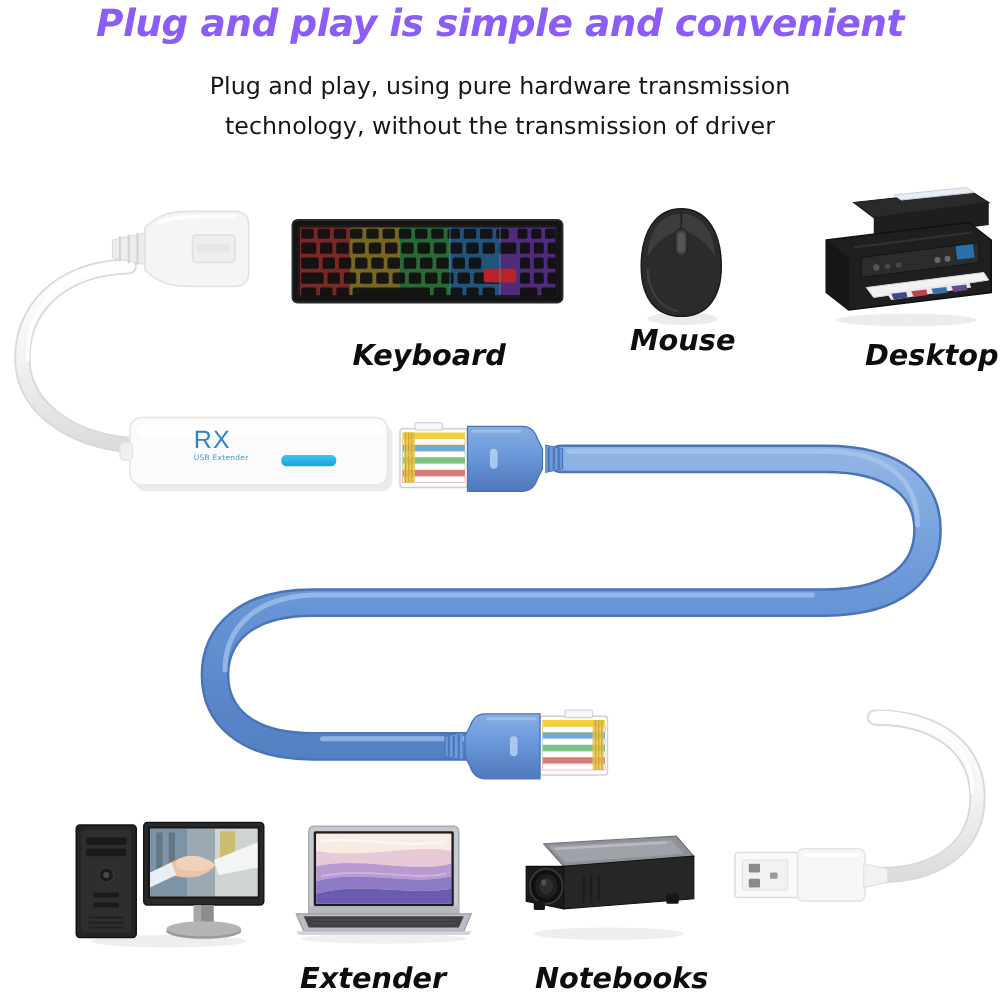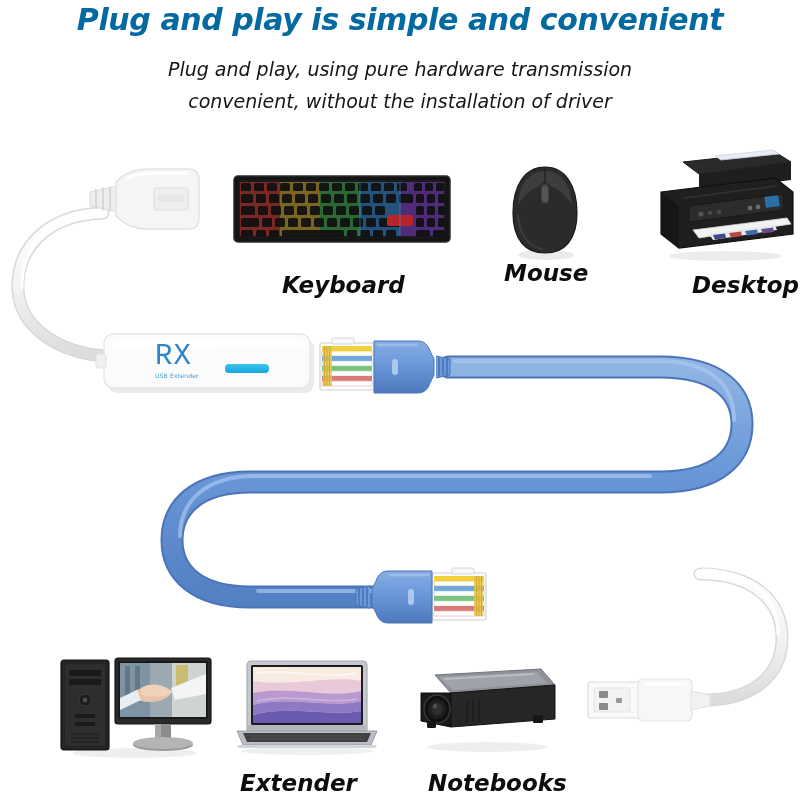--- a/index.html
+++ b/index.html
@@ -25,30 +25,29 @@
   .headline {
     position: absolute;
     left: 0; top: 2px;
     width: 800px;
     text-align: center;
     font-size: 30px;
     font-weight: 700;
     font-style: italic;
     font-family: "DejaVu Sans", sans-serif;
     letter-spacing: -0.4px;
-    color: #0369a1;
+    color: #8b5cf6;
     white-space: nowrap;
   }
   .subline {
     position: absolute;
     left: 0;
     width: 800px;
     text-align: center;
     font-size: 19px;
-    font-style: italic;
     font-weight: 400;
     color: #161616;
     font-family: "DejaVu Sans", sans-serif;
   }
   .subline.l1 { top: 58px; }
   .subline.l2 { top: 90px; }
 
   
   .caption {
     position: absolute;
@@ -68,21 +67,21 @@
 
   .cable-svg { position: absolute; left: 0; top: 0; width: 800px; height: 800px; pointer-events: none; }
 </style>
 </head>
 <body>
 
 <div id="stage">
 
   <div class="headline">Plug and play is simple and convenient</div>
   <div class="subline l1">Plug and play, using pure hardware transmission</div>
-  <div class="subline l2">convenient, without the installation of driver</div>
+  <div class="subline l2">technology, without the transmission of driver</div>
 
   <svg class="cable-svg" viewBox="0 0 800 800">
     <defs>
       <linearGradient id="blueCableGrad" x1="0" y1="0" x2="0" y2="1">
         <stop offset="0%" stop-color="#8fb4e4"></stop>
         <stop offset="45%" stop-color="#6a97d8"></stop>
         <stop offset="100%" stop-color="#5480c4"></stop>
       </linearGradient>
       <linearGradient id="blueCableGradV" x1="0" y1="0" x2="1" y2="0">
         <stop offset="0%" stop-color="#8fb4e4"></stop>
@@ -150,21 +149,21 @@
       <rect x="8" y="9" width="206" height="54" rx="9" fill="#e4e4e4" opacity="0.75"></rect>
 
       <rect x="4" y="4" width="206" height="54" rx="9" fill="#fbfbfb" stroke="#e7e7e7" stroke-width="1.4"></rect>
 
       <path d="M 14 10 L 200 10 C 205 10 207 13 206 17 L 14 19 C 10 19 9 14 14 10 Z" fill="#ffffff" opacity="0.9"></path>
 
       <rect x="-4" y="24" width="10" height="14" rx="3" fill="#f0f0f0" stroke="#e2e2e2" stroke-width="1"></rect>
     </svg>
 
     <div style="position:absolute; left:55px; top:12px;">
-      <div style="font-family:Liberation Mono, monospace; font-size:29px; font-weight:400; color:#2e86c8; letter-spacing:1px; line-height:1;">RX</div>
+      <div style="font-family:Liberation Sans, sans-serif; font-size:20px; font-weight:400; color:#2e86c8; letter-spacing:1px; line-height:1;">RX</div>
       <div style="font-family:'DejaVu Sans',sans-serif; font-size:6px; font-weight:400; color:#3f9ad4; letter-spacing:0.2px; margin-top:1px;">USB Extender</div>
     </div>
 
     <div style="position:absolute; left:125px; top:34px; width:44px; height:9px; border-radius:4px; background:linear-gradient(180deg,#3fc4ef,#15a6dd);"></div>
   </div>
 
   <div class="layer" style="left:318px; top:337px;">
     <svg width="140" height="60" viewBox="0 0 140 60">
 
       <g>

